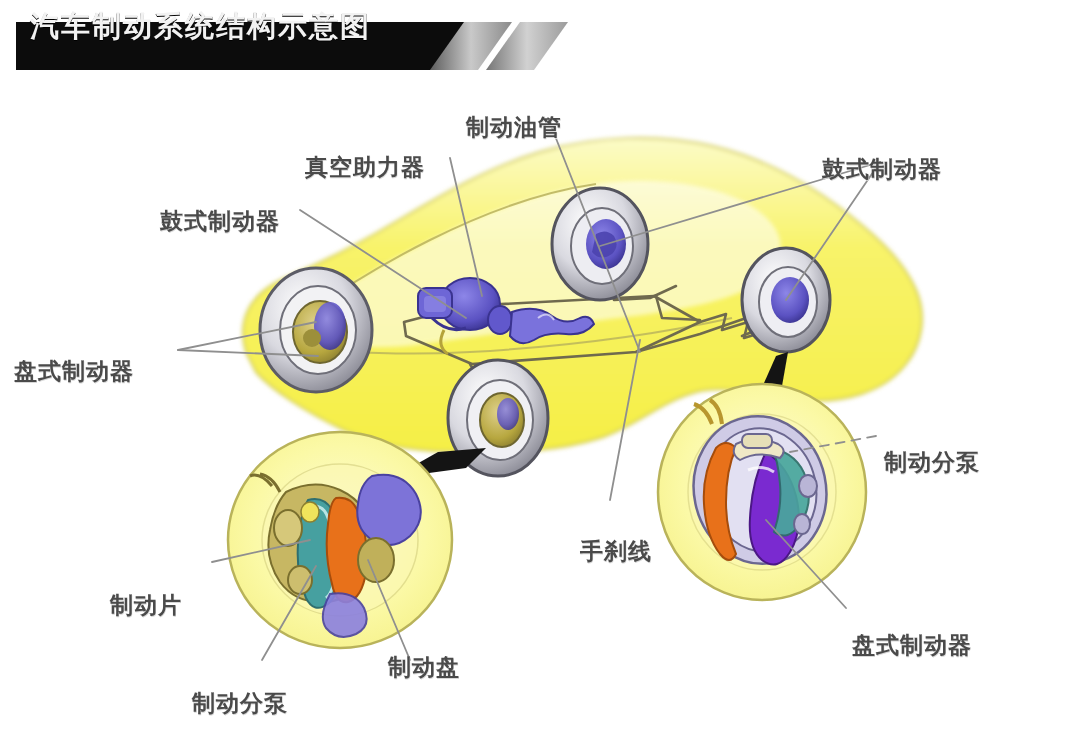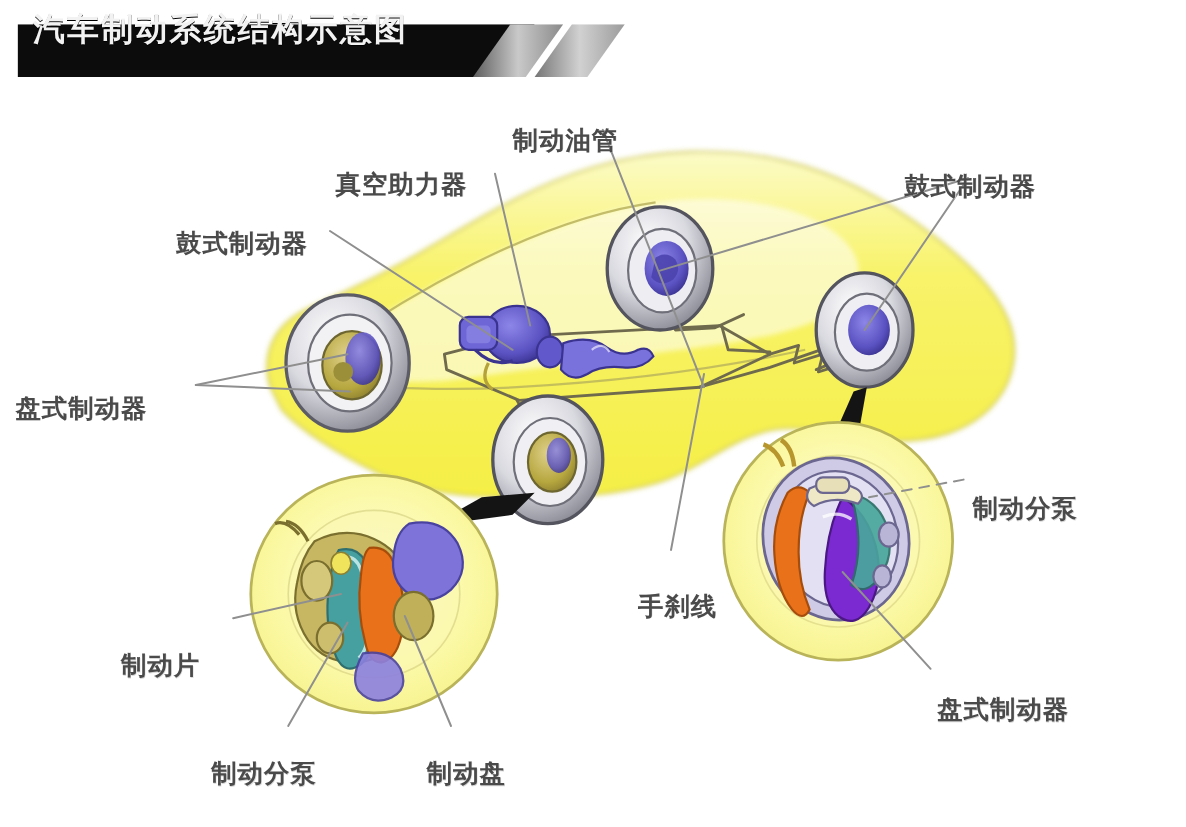--- a/index.html
+++ b/index.html
@@ -233,15 +233,15 @@
   <div class="lab" style="left:160px;top:182px">鼓式制动器</div>
   <div class="lab" style="left:305px;top:128px">真空助力器</div>
   <div class="lab" style="left:466px;top:88px">制动油管</div>
   <div class="lab" style="left:822px;top:130px">鼓式制动器</div>
   <div class="lab" style="left:14px;top:332px">盘式制动器</div>
   <div class="lab" style="left:580px;top:512px">手刹线</div>
   <div class="lab" style="left:884px;top:423px">制动分泵</div>
   <div class="lab" style="left:852px;top:606px">盘式制动器</div>
   <div class="lab" style="left:110px;top:566px">制动片</div>
   <div class="lab" style="left:192px;top:664px">制动分泵</div>
-  <div class="lab" style="left:388px;top:664px">制动盘</div>
+  <div class="lab" style="left:388px;top:628px">制动盘</div>
 
 </div>
 
 </body></html>

